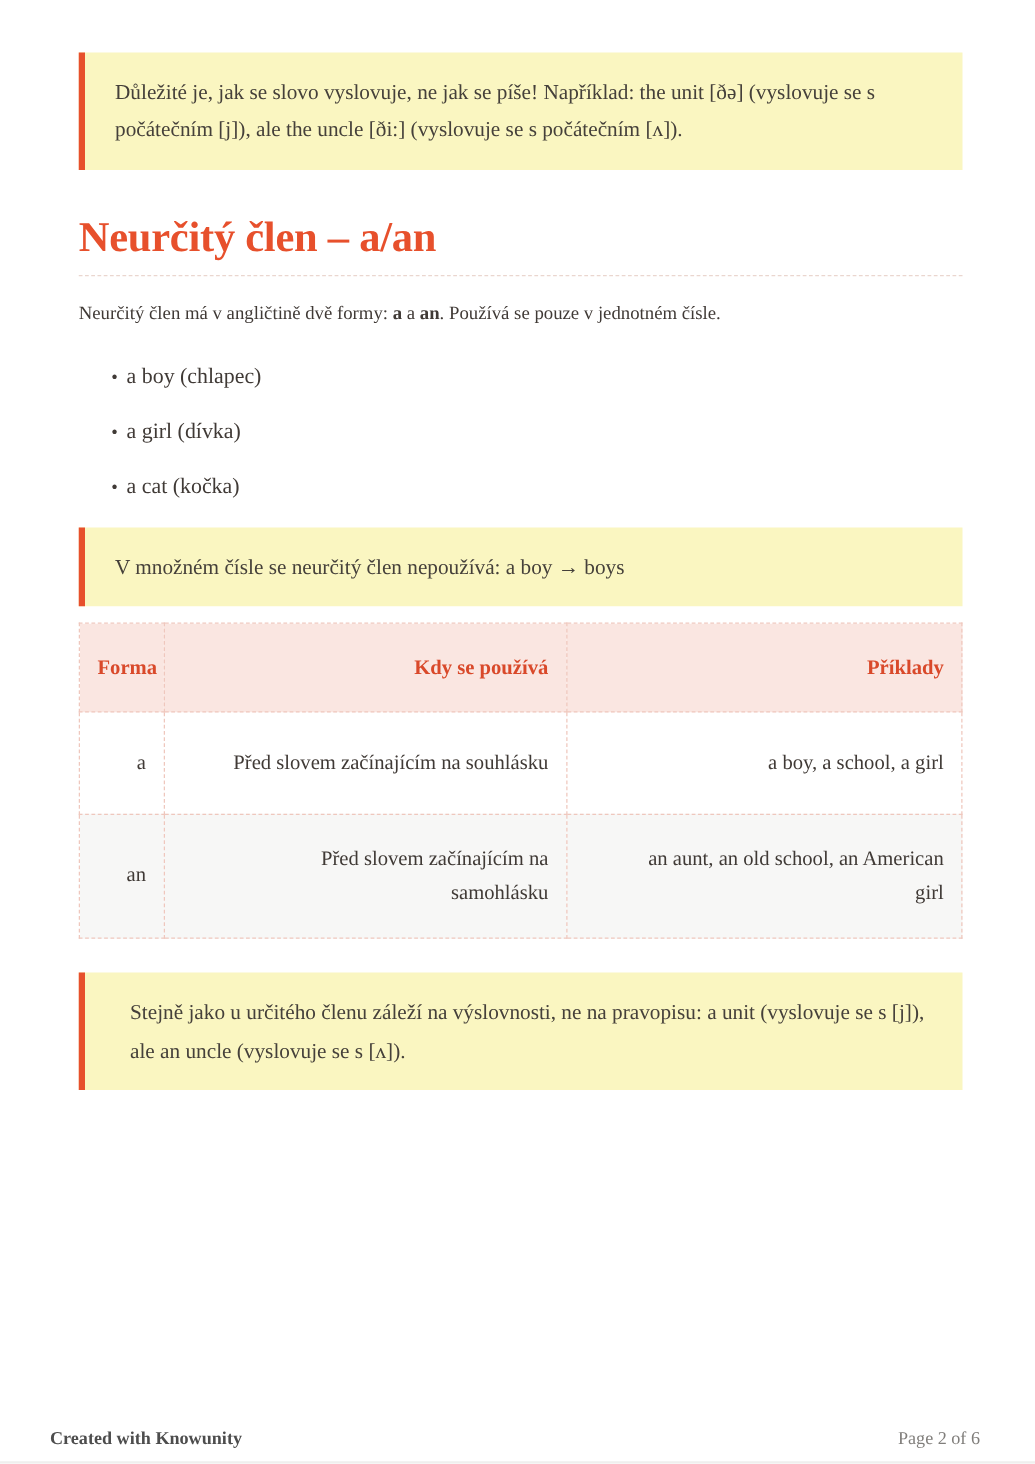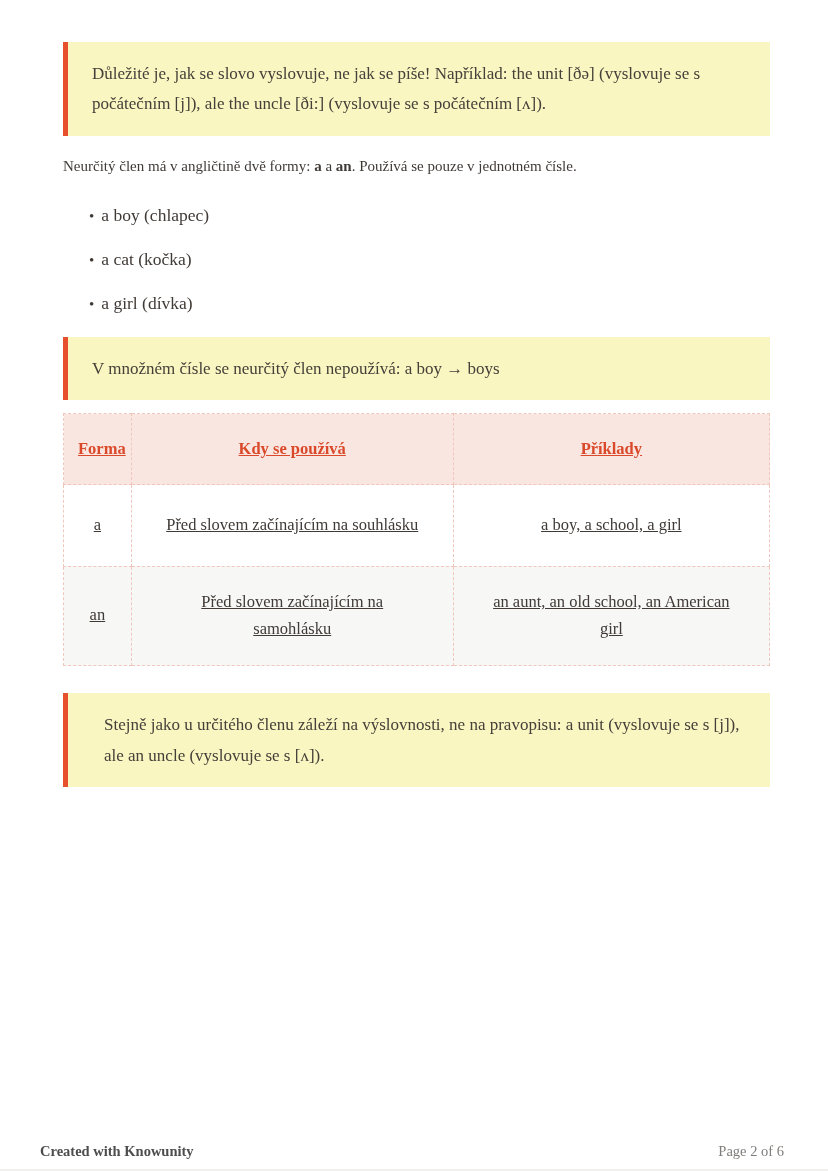--- a/index.html
+++ b/index.html
@@ -70,25 +70,24 @@
   }
   
   table.usage-table {
     margin-top: 13px;
     width: 100%;
     border-collapse: collapse;
     table-layout: fixed;
   }
   table.usage-table th, table.usage-table td {
     border: 1px dashed #efc7bd;
-    text-align: center;
+    text-align: right;
     vertical-align: middle;
     font-size: 16.5px;
     padding: 25px 14px;
-    text-decoration: underline;
   }
   table.usage-table th {
     background: #fae6e1;
     color: #d9492a;
     font-weight: bold;
   }
   table.usage-table td {
     color: #403a36;
     line-height: 1.62;
     white-space: pre-line;
@@ -127,27 +126,28 @@
 </style>
 </head>
 <body>
 
 <div class="content">
 
   <div class="callout">
     <p>Důležité je, jak se slovo vyslovuje, ne jak se píše! Například: the unit [ðə] (vyslovuje se s počátečním [j]), ale the uncle [ði:] (vyslovuje se s počátečním [ʌ]).</p>
   </div>
 
+  <h1 class="page-title">Neurčitý člen – a/an</h1>
 
   <p class="intro"><span>Neurčitý člen má v angličtině dvě formy: </span><b>a</b><span> a </span><b>an</b><span>. Používá se pouze v jednotném čísle.</span></p>
 
   <ul class="examples">
     <li><span>a boy (chlapec)</span></li>
+    <li><span>a girl (dívka)</span></li>
     <li><span>a cat (kočka)</span></li>
-    <li><span>a girl (dívka)</span></li>
   </ul>
 
   <div class="callout single">
     <p>V množném čísle se neurčitý člen nepoužívá: a boy → boys</p>
   </div>
 
 
   <table class="usage-table">
     <colgroup>
       <col class="c-forma">

